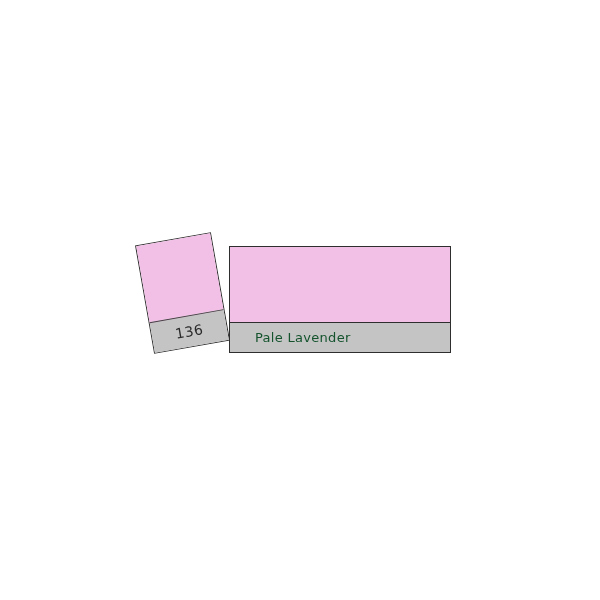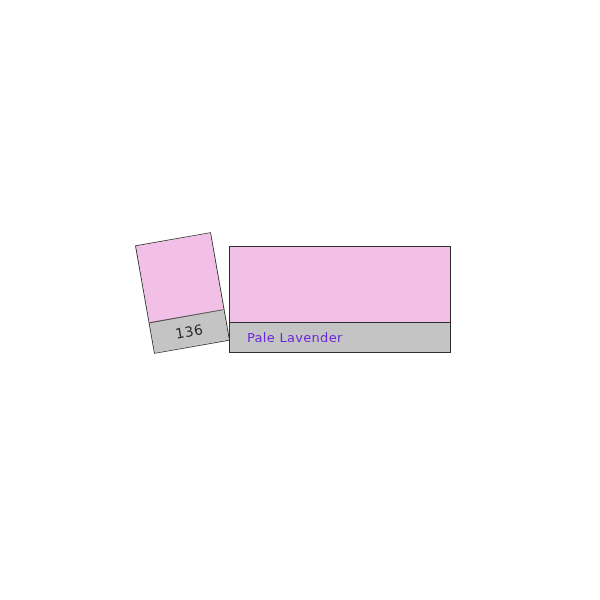--- a/index.html
+++ b/index.html
@@ -58,23 +58,23 @@
   }
   .color-bar .color-area {
     flex: 1 1 auto;
     border-bottom: 1px solid #2e2e2e;
   }
   .color-bar .label-strip {
     height: 29px;
     flex: 0 0 29px;
     display: flex;
     align-items: center;
-    padding-left: 17px;
+    padding-left: 25px;
     font-size: 13px;
-    color: #6d28d9;
+    color: #14532d;
     letter-spacing: 0.3px;
   }
 </style>
 </head>
 <body>
 
 <div class="swatch-card">
   <div class="color-area" style="background-color: rgb(242, 192, 230);"></div>
   <div class="label-strip" style="background-color: rgb(196, 196, 196);">
     <span>136</span>

